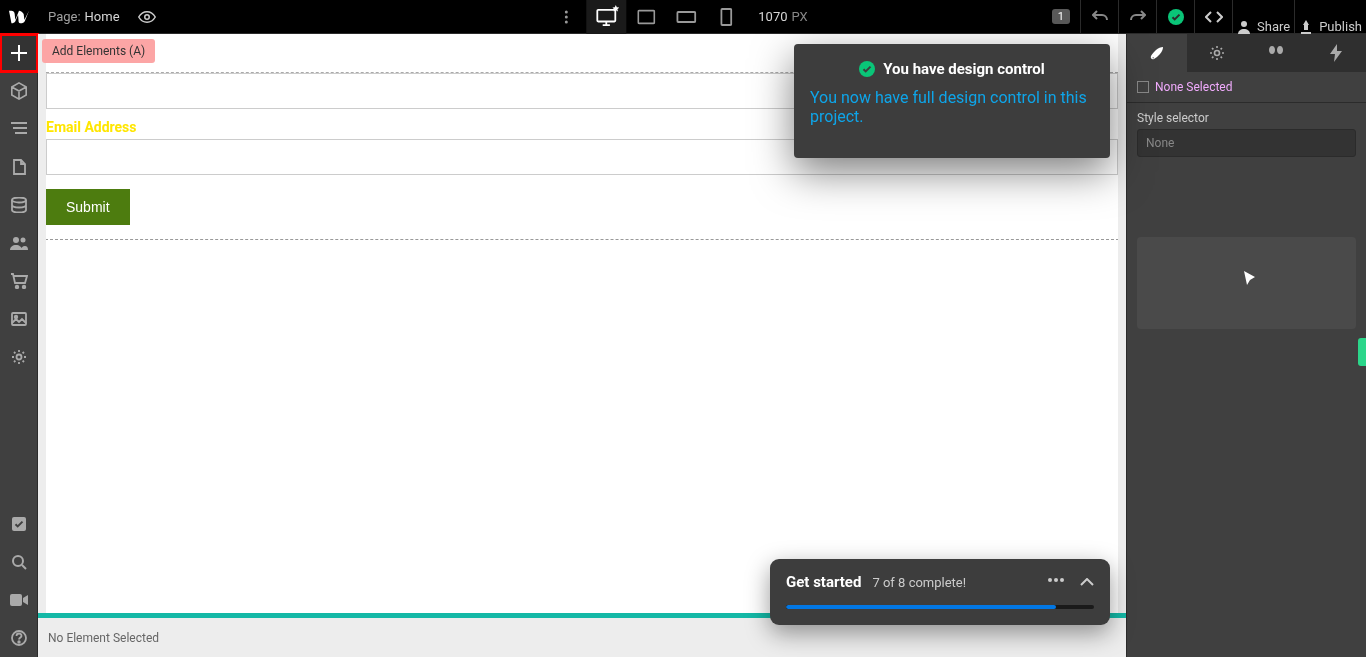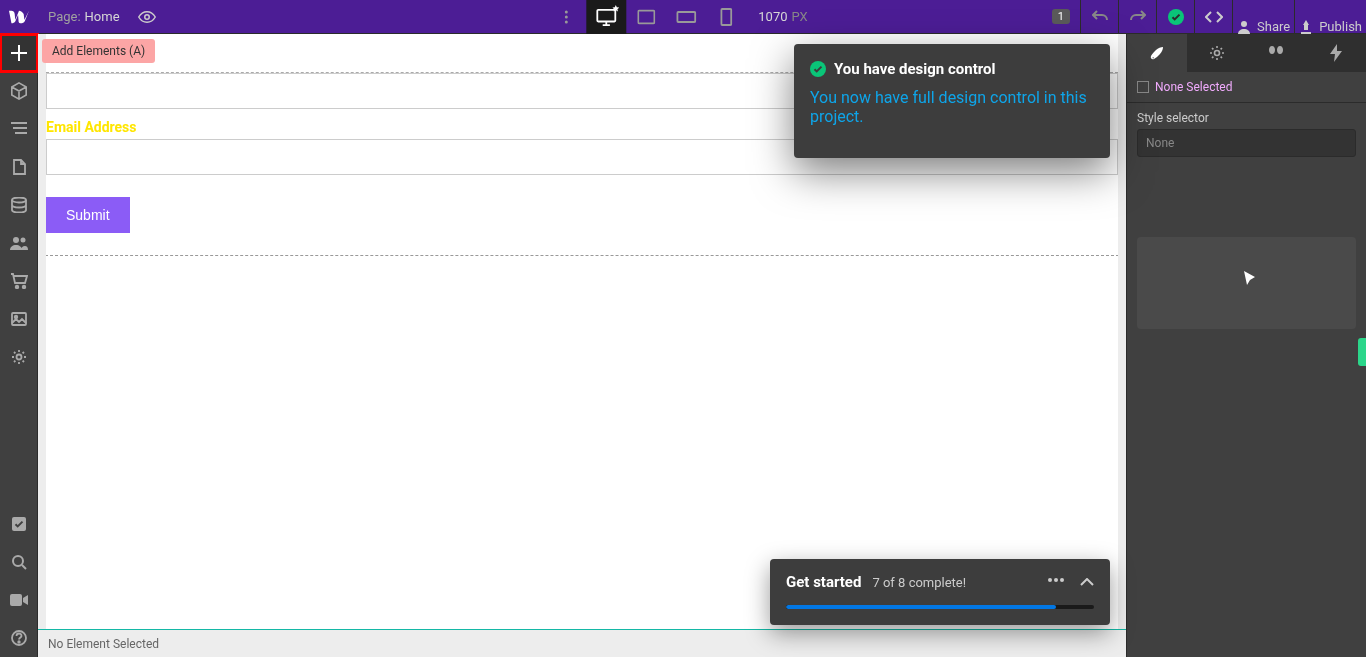--- a/index.html
+++ b/index.html
@@ -11,21 +11,21 @@
       background: #2b2b2b;
       font-size: 12px;
       color: #d6d6d6;
     }
     
     
     .topbar {
       position: absolute;
       top: 0; left: 0; right: 0;
       height: 34px;
-      background: #4c1d95;
+      background: #000000;
       display: flex;
       align-items: center;
       border-bottom: 1px solid #2b2b2b;
     }
     .topbar-logo {
       width: 38px; height: 34px;
       display: flex; align-items: center; justify-content: center;
     }
     .topbar-page {
       display: flex; align-items: center;
@@ -127,23 +127,23 @@
     }
     .canvas {
       position: absolute;
       top: 0; left: 8px; right: 8px; bottom: 28px;
       background: #fff;
       overflow: hidden;
     }
     .status-bar {
       position: absolute;
       bottom: 0; left: 0; right: 0;
-      height: 28px;
+      height: 44px;
       background: #ededed;
-      border-top: 1px solid #14b8a6;
+      border-top: 5px solid #14b8a6;
       display: flex; align-items: center;
       padding: 0 10px;
       color: #666;
       font-size: 12px;
     }
     
     
     .form-block {
       border: 1px dashed #999;
       padding: 28px 0 0 0;
@@ -160,26 +160,26 @@
       padding: 10px 0 4px 0;
     }
     .text-input {
       width: 100%;
       border: 1px solid #ccc;
       background: #fff;
       height: 36px;
       padding: 0 8px;
     }
     .submit-btn {
-      background: #8b5cf6;
+      background: #4d7c0f;
       color: #fff;
       border: none;
       padding: 10px 20px;
       font-size: 14px;
-      margin: 22px 0;
+      margin: 14px 0;
     }
     
     
     .rightpanel {
       position: absolute;
       top: 34px; right: 0; bottom: 0;
       width: 240px;
       background: #404040;
       border-left: 1px solid #2b2b2b;
     }
@@ -239,35 +239,36 @@
       background: #3d3d3d;
       border-radius: 4px;
       box-shadow: 0 14px 40px rgba(0,0,0,0.5);
       padding: 16px;
       color: #ddd;
     }
     .popover-title {
       display: flex; align-items: center; gap: 8px;
       font-weight: bold; font-size: 15px; color: #fff;
       margin-bottom: 10px;
+      justify-content: center;
     }
     .popover-body { font-size: 16px; color: #0ea5e9; margin-bottom: 16px; }
     .popover-actions { display: flex; justify-content: flex-end; }
     .btn-primary {
       background: #0277e4; color: #fff; border: none;
       padding: 8px 18px; font-size: 13px; border-radius: 3px;
     }
     
     
     .getstarted {
       position: absolute;
       bottom: 32px; right: 256px;
       width: 340px;
       background: #3d3d3d;
-      border-radius: 4px;
+      border-radius: 9px;
       box-shadow: 0 8px 24px rgba(0,0,0,0.4);
       padding: 14px 16px 16px;
     }
     .gs-head {
       display: flex; align-items: center; justify-content: space-between;
       margin-bottom: 14px;
     }
     .gs-title { font-weight: bold; font-size: 15px; color: #fff; }
     .gs-sub { font-size: 13px; color: #ccc; margin-left: 8px; font-weight: normal; }
     .gs-icons { display: flex; gap: 16px; color: #ccc; }

